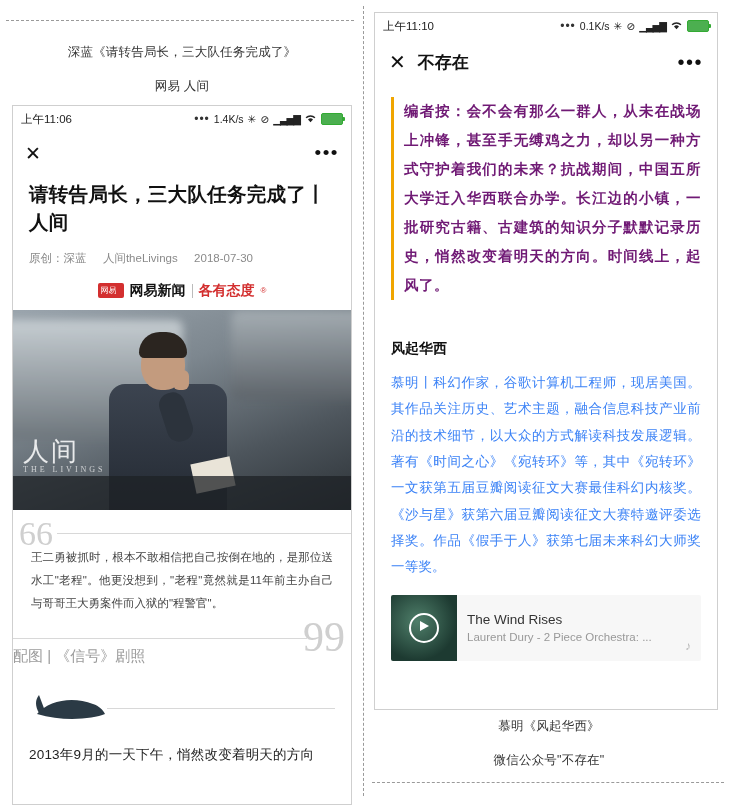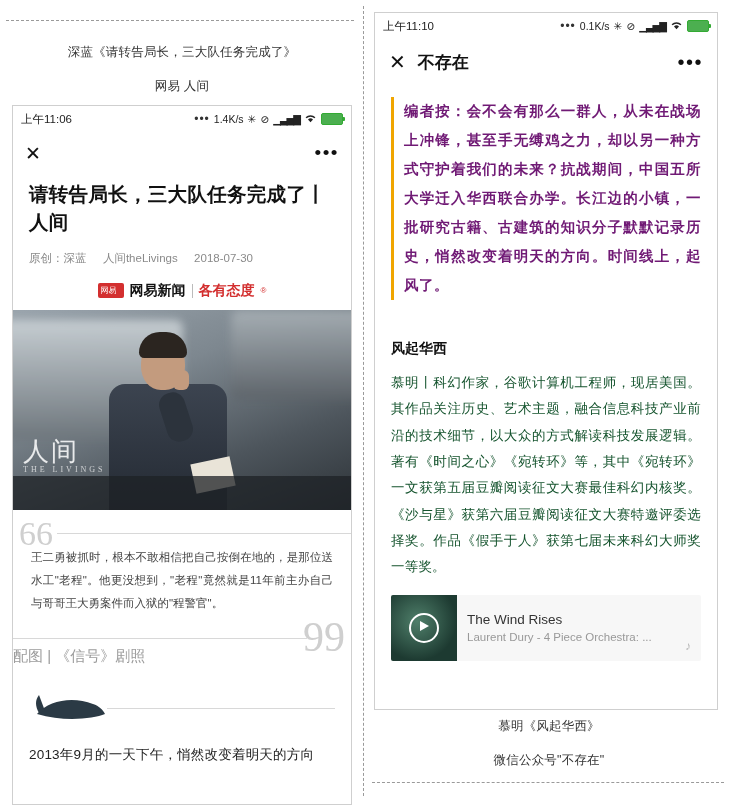--- a/index.html
+++ b/index.html
@@ -154,21 +154,21 @@
   .r-nav .more{margin-left:auto;font-size:20px;letter-spacing:1.5px;color:#111;}
 
   .editor-note{
     margin:12px 16px 0;padding-left:10px;border-left:3px solid #f0a500;
     font-size:14.5px;line-height:2;font-weight:700;color:#701a75;
     font-family:"Liberation Serif","DejaVu Serif",serif;
     text-align:justify;letter-spacing:.5px;
   }
   .r-h2{font-size:14px;font-weight:700;margin:40px 16px 12px;color:#111;}
   .r-p{
-    font-size:13.5px;line-height:1.95;color:#14532d;margin:0 16px 12px;text-align:justify;letter-spacing:.2px;
+    font-size:13.5px;line-height:1.95;color:#3b82f6;margin:0 16px 12px;text-align:justify;letter-spacing:.2px;
   }
   .music-card{
     margin:14px 16px 0;height:66px;background:#f7f7f7;display:flex;align-items:center;
     border-radius:2px;overflow:hidden;
   }
   .mc-art{
     width:66px;height:66px;flex:0 0 66px;position:relative;
     background:radial-gradient(circle at 40% 40%,#4f7f6a,#1d3a31 70%);
   }
   .mc-play{
@@ -319,21 +319,21 @@
       <div class="r-h2">风起华西</div>
 
       <div class="r-p">慕明丨科幻作家，谷歌计算机工程师，现居美国。其作品关注历史、艺术主题，融合信息科技产业前沿的技术细节，以大众的方式解读科技发展逻辑。著有《时间之心》《宛转环》等，其中《宛转环》一文获第五届豆瓣阅读征文大赛最佳科幻内核奖。《沙与星》获第六届豆瓣阅读征文大赛特邀评委选择奖。作品《假手于人》获第七届未来科幻大师奖一等奖。</div>
 
       <div class="music-card">
         <div class="mc-art">
           <div class="mc-play"></div>
         </div>
         <div class="mc-txt">
           <div class="mc-title">The Wind Rises</div>
-          <div class="mc-sub">Laurent Dury - 4 Piece Orchestra: ...</div>
+          <div class="mc-sub">Laurent Dury - 2 Piece Orchestra: ...</div>
         </div>
         <div class="mc-ic">♪</div>
       </div>
     </div>
 
     <div class="cap-line right-cap1">慕明《风起华西》</div>
     <div class="cap-line right-cap2">微信公众号"不存在"</div>
   </div>
 
 </div>

